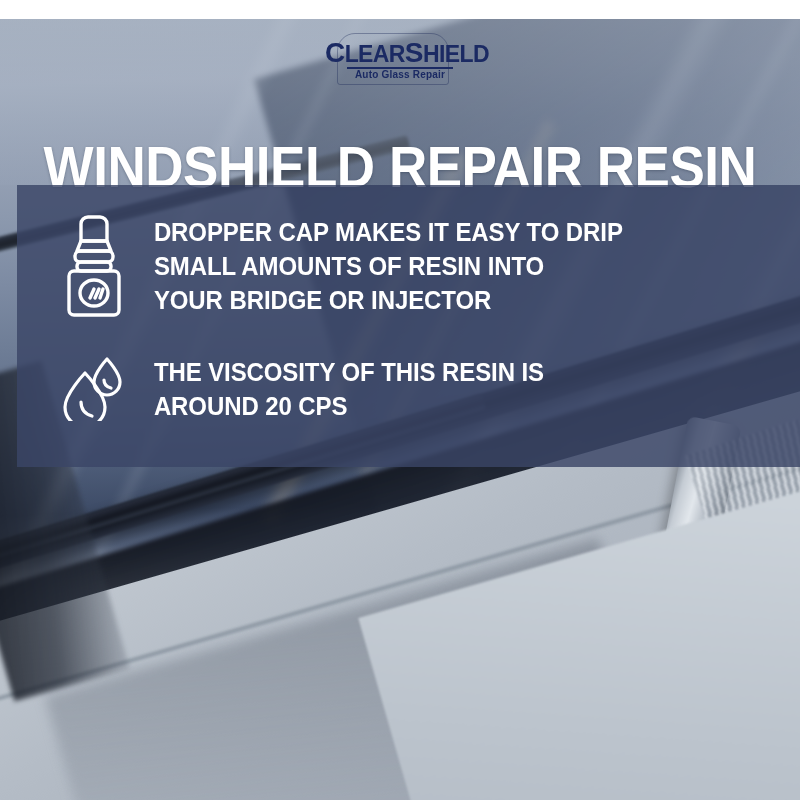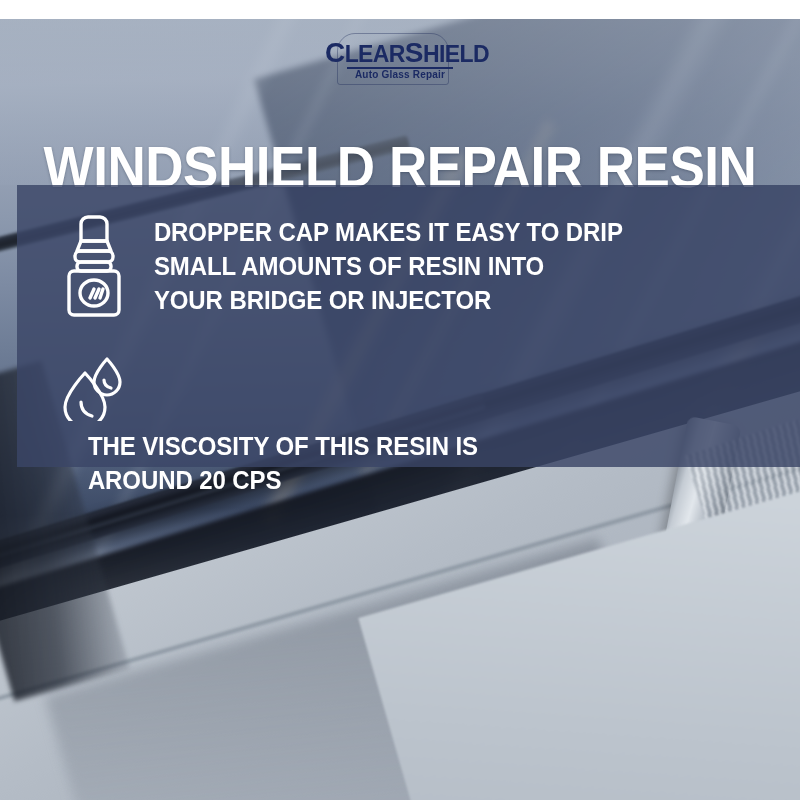--- a/index.html
+++ b/index.html
@@ -335,21 +335,21 @@
   }
 
   .feature {
     position: absolute;
     display: flex;
     align-items: flex-start;
     left: 44px;
     right: 40px;
   }
   .feature-1 { top: 26px; }
-  .feature-2 { top: 166px; flex-direction: column; }
+  .feature-2 { top: 166px; }
 
   .feature-icon {
     flex: 0 0 auto;
     width: 66px;
     height: 110px;
     display: flex;
     align-items: flex-start;
     justify-content: center;
     padding-top: 2px;
   }

